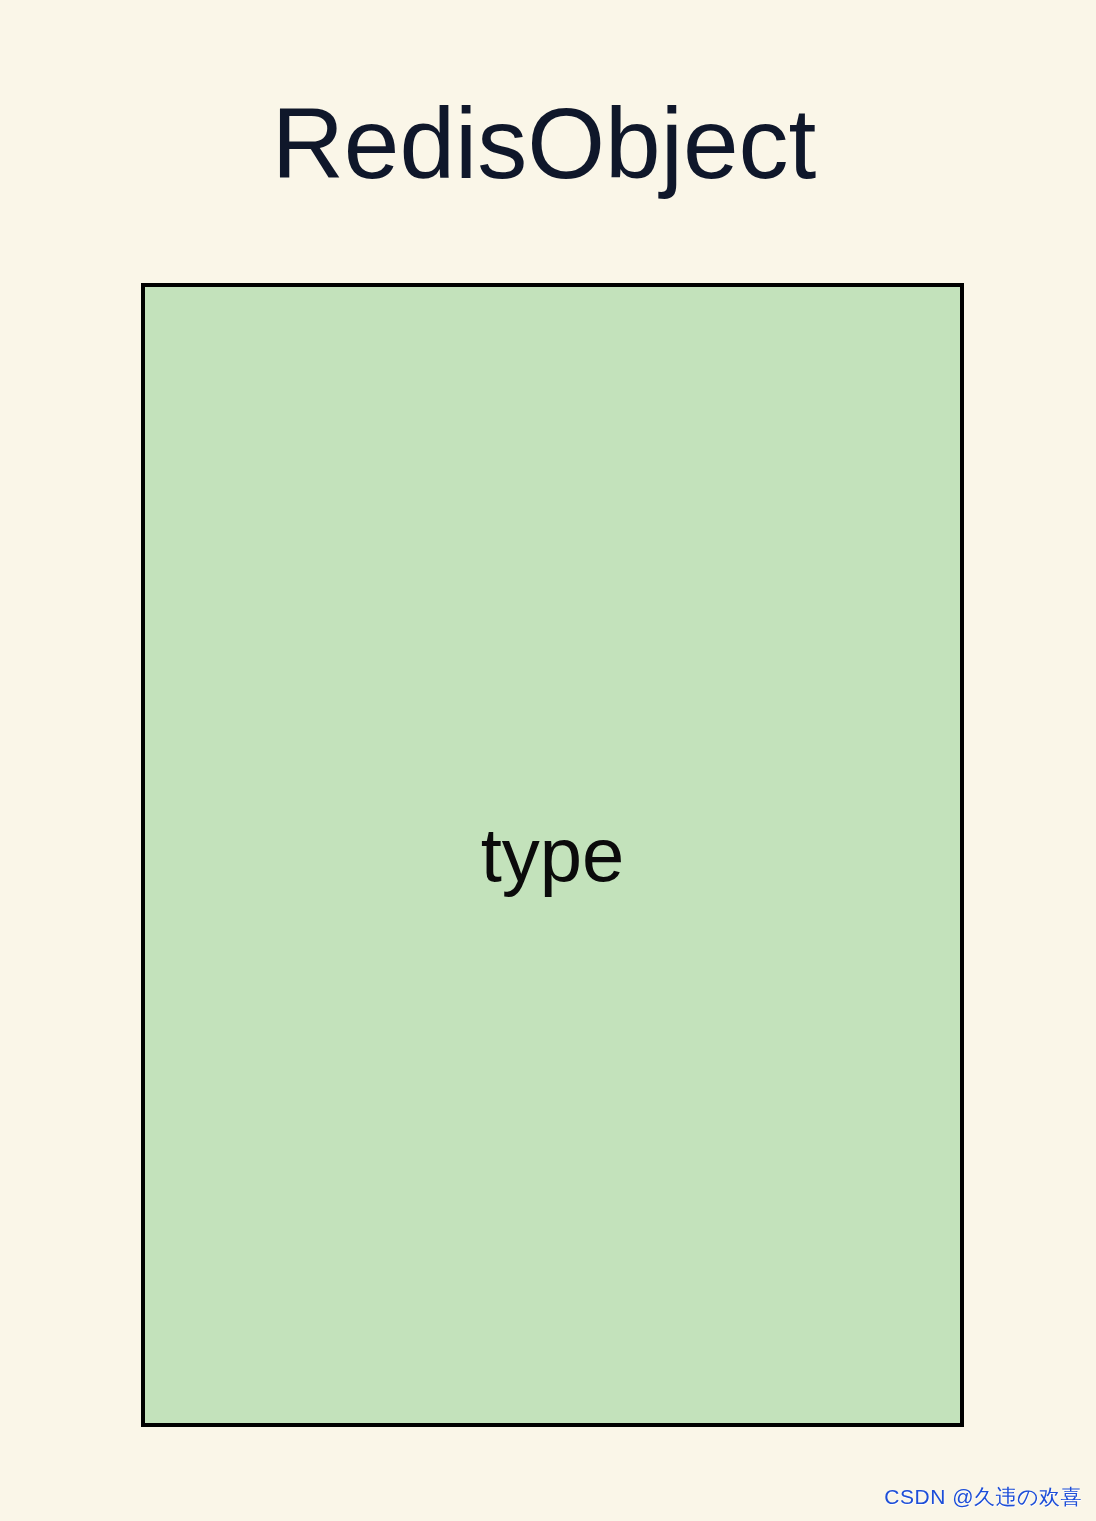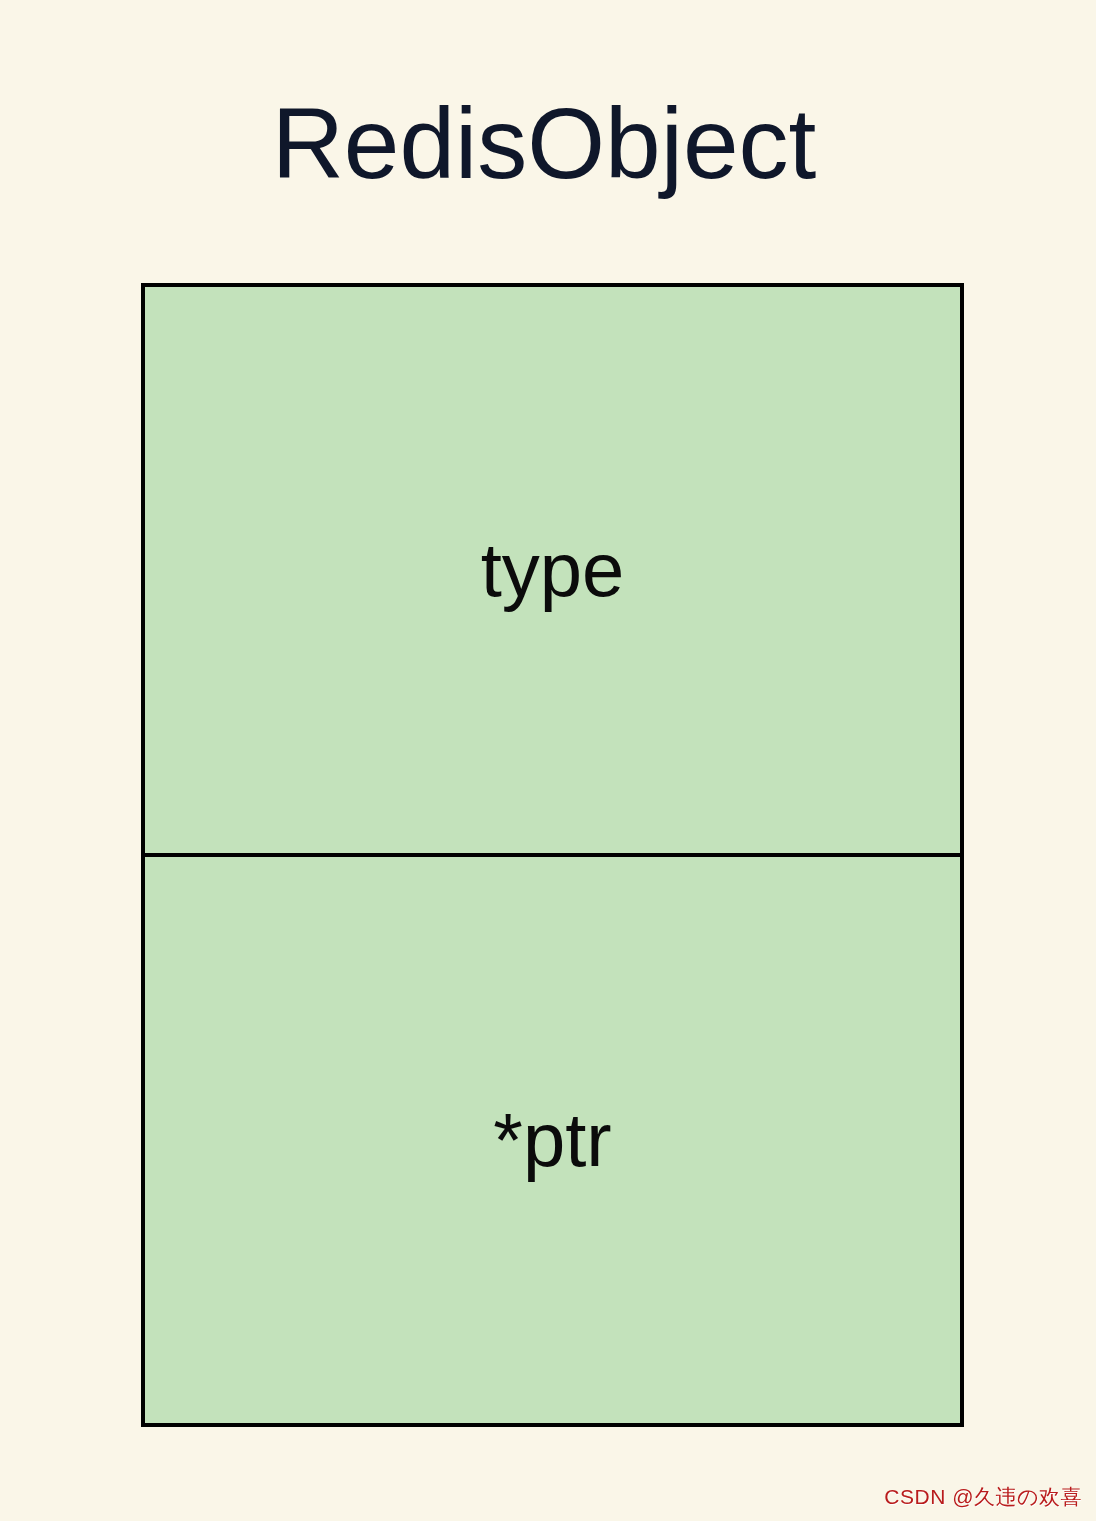--- a/index.html
+++ b/index.html
@@ -52,33 +52,30 @@
     font-size: 76px;
     font-weight: 400;
     color: #0b0b0b;
     line-height: 1;
   }
   .watermark {
     position: absolute;
     right: 14px;
     bottom: 10px;
     font-size: 21px;
-    color: #b91c1c;
+    color: #1d4ed8;
     text-shadow: 0.5px 0.5px 0 #ffffff;
     letter-spacing: 0.5px;
     margin-left: 32px;
   }
 </style>
 </head>
 <body>
 
 <div class="title">RedisObject</div>
 
 <div class="struct-box">
     <div class="struct-row" style="background: rgb(195, 226, 187);">
       <span class="row-label">type</span>
     </div>
-    <div class="struct-row" style="background: rgb(195, 226, 187);">
-      <span class="row-label">*ptr</span>
-    </div>
   </div>
 
 <div class="watermark">CSDN @久违の欢喜</div>
 
 </body></html>

